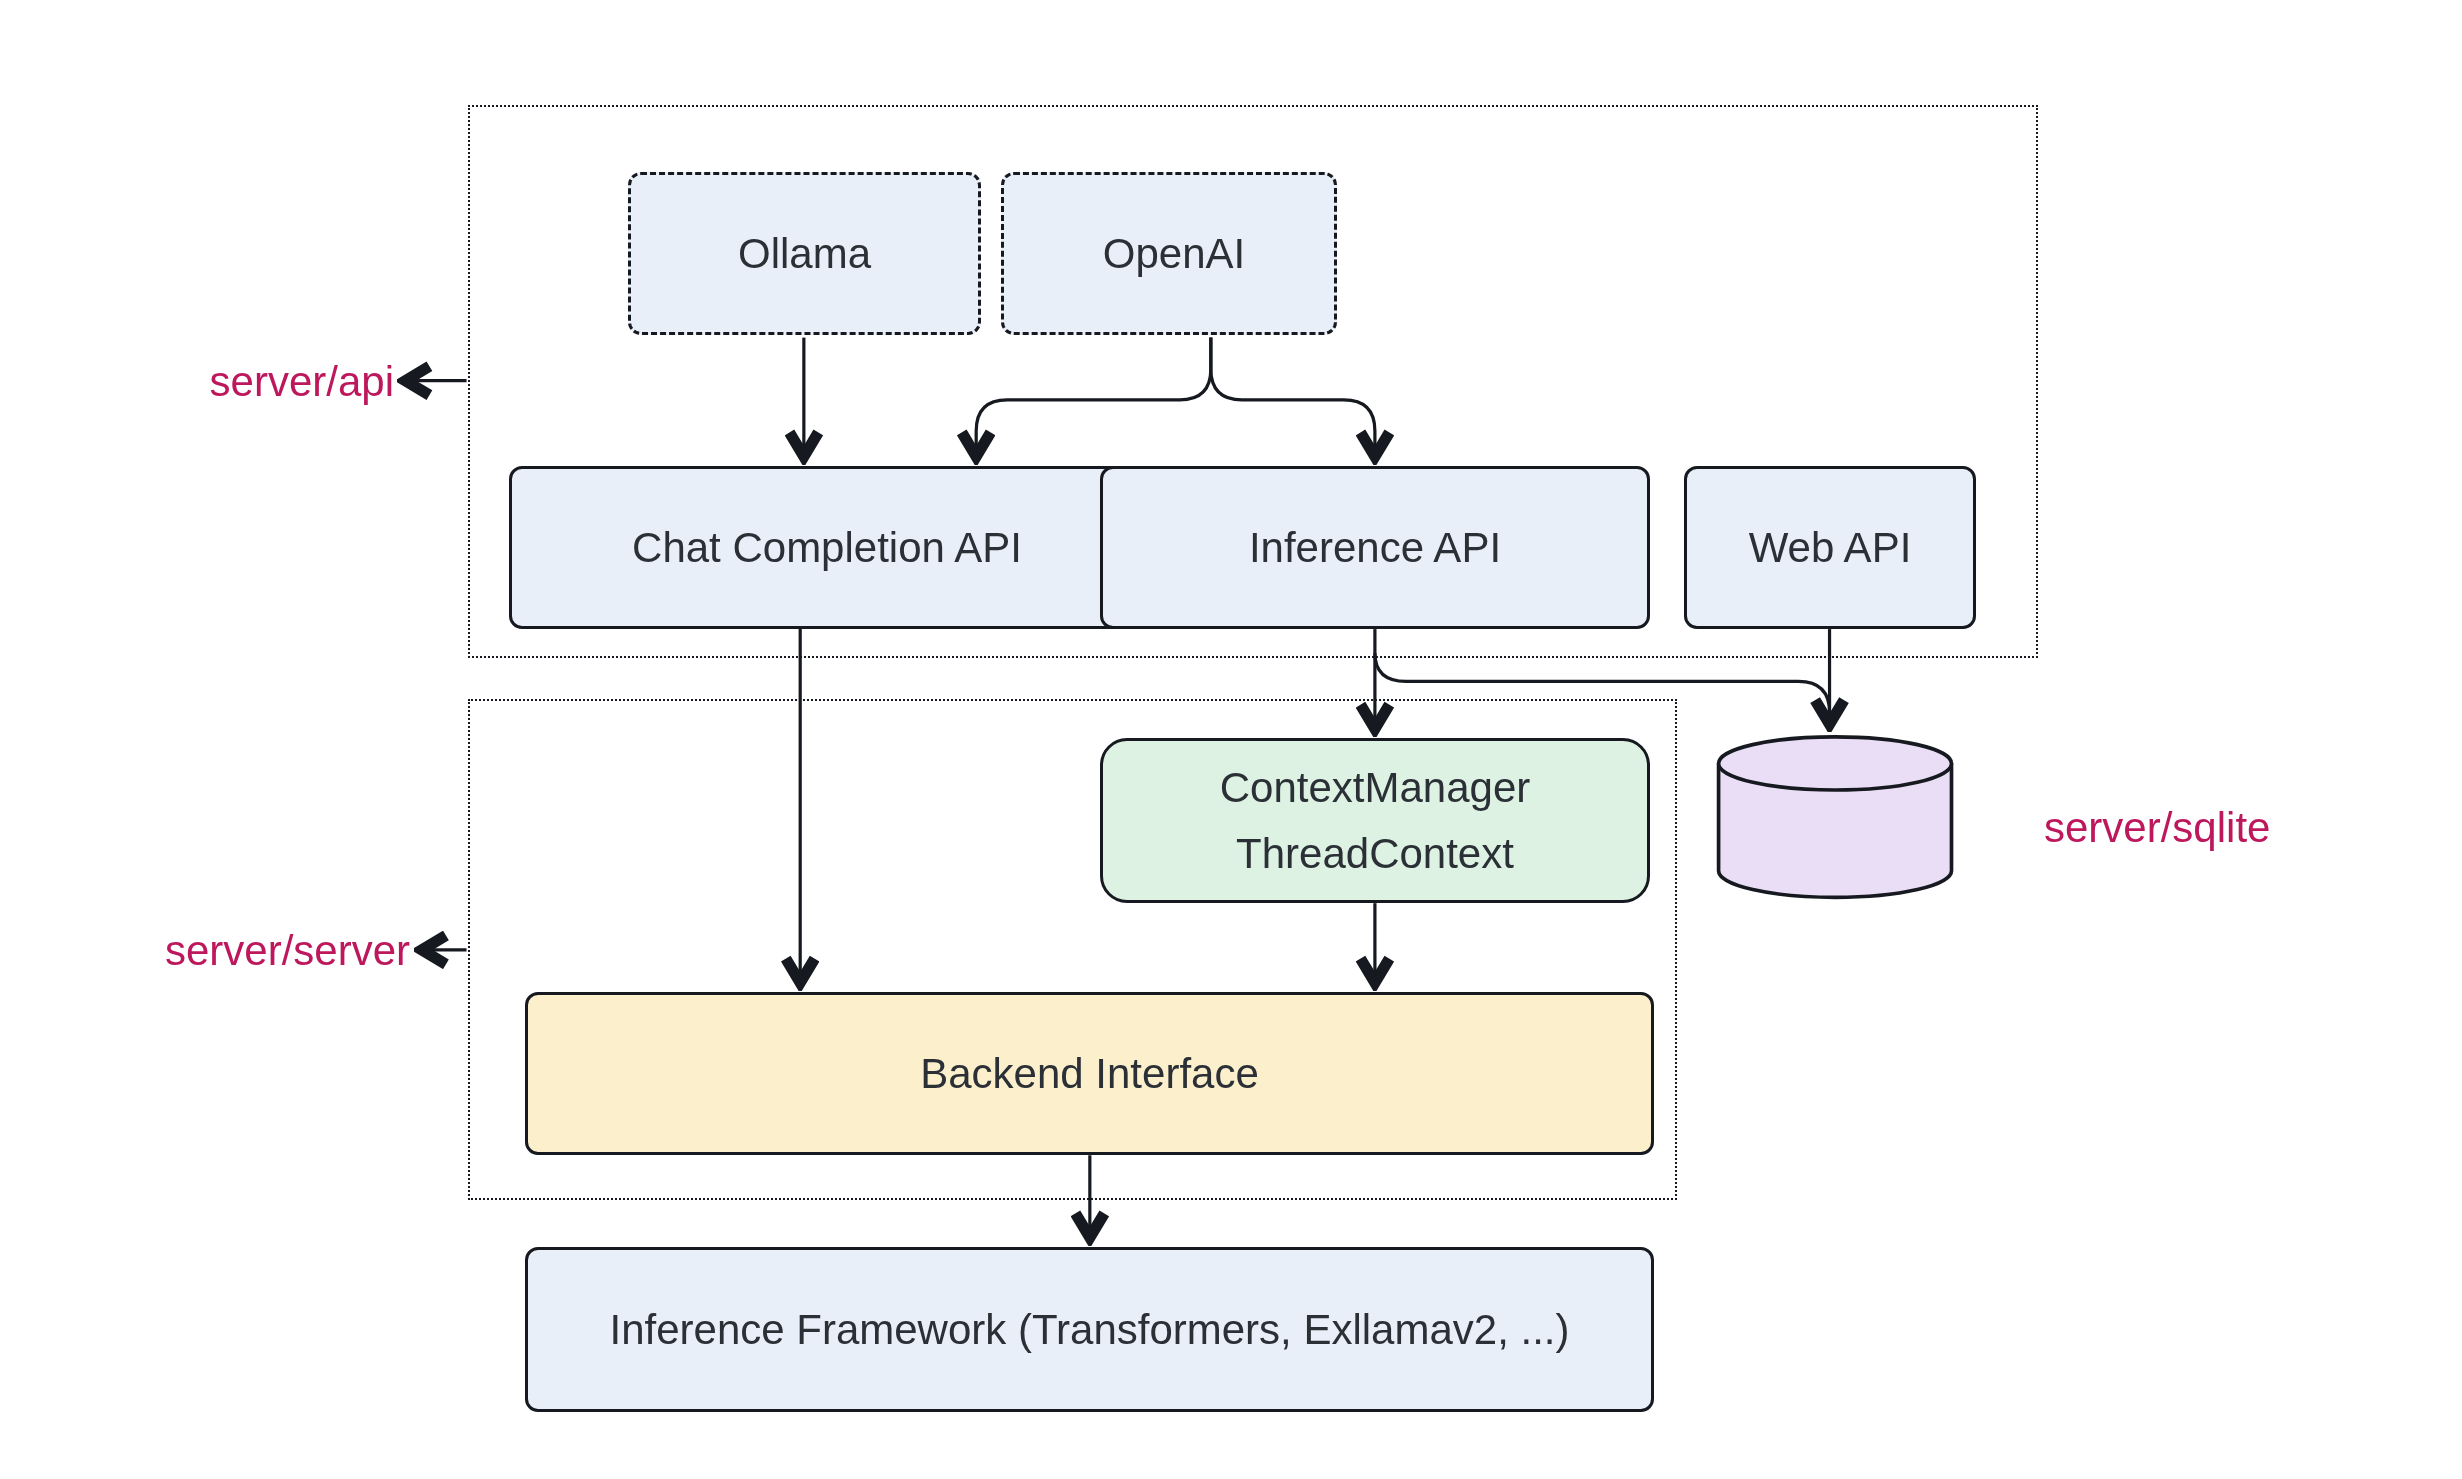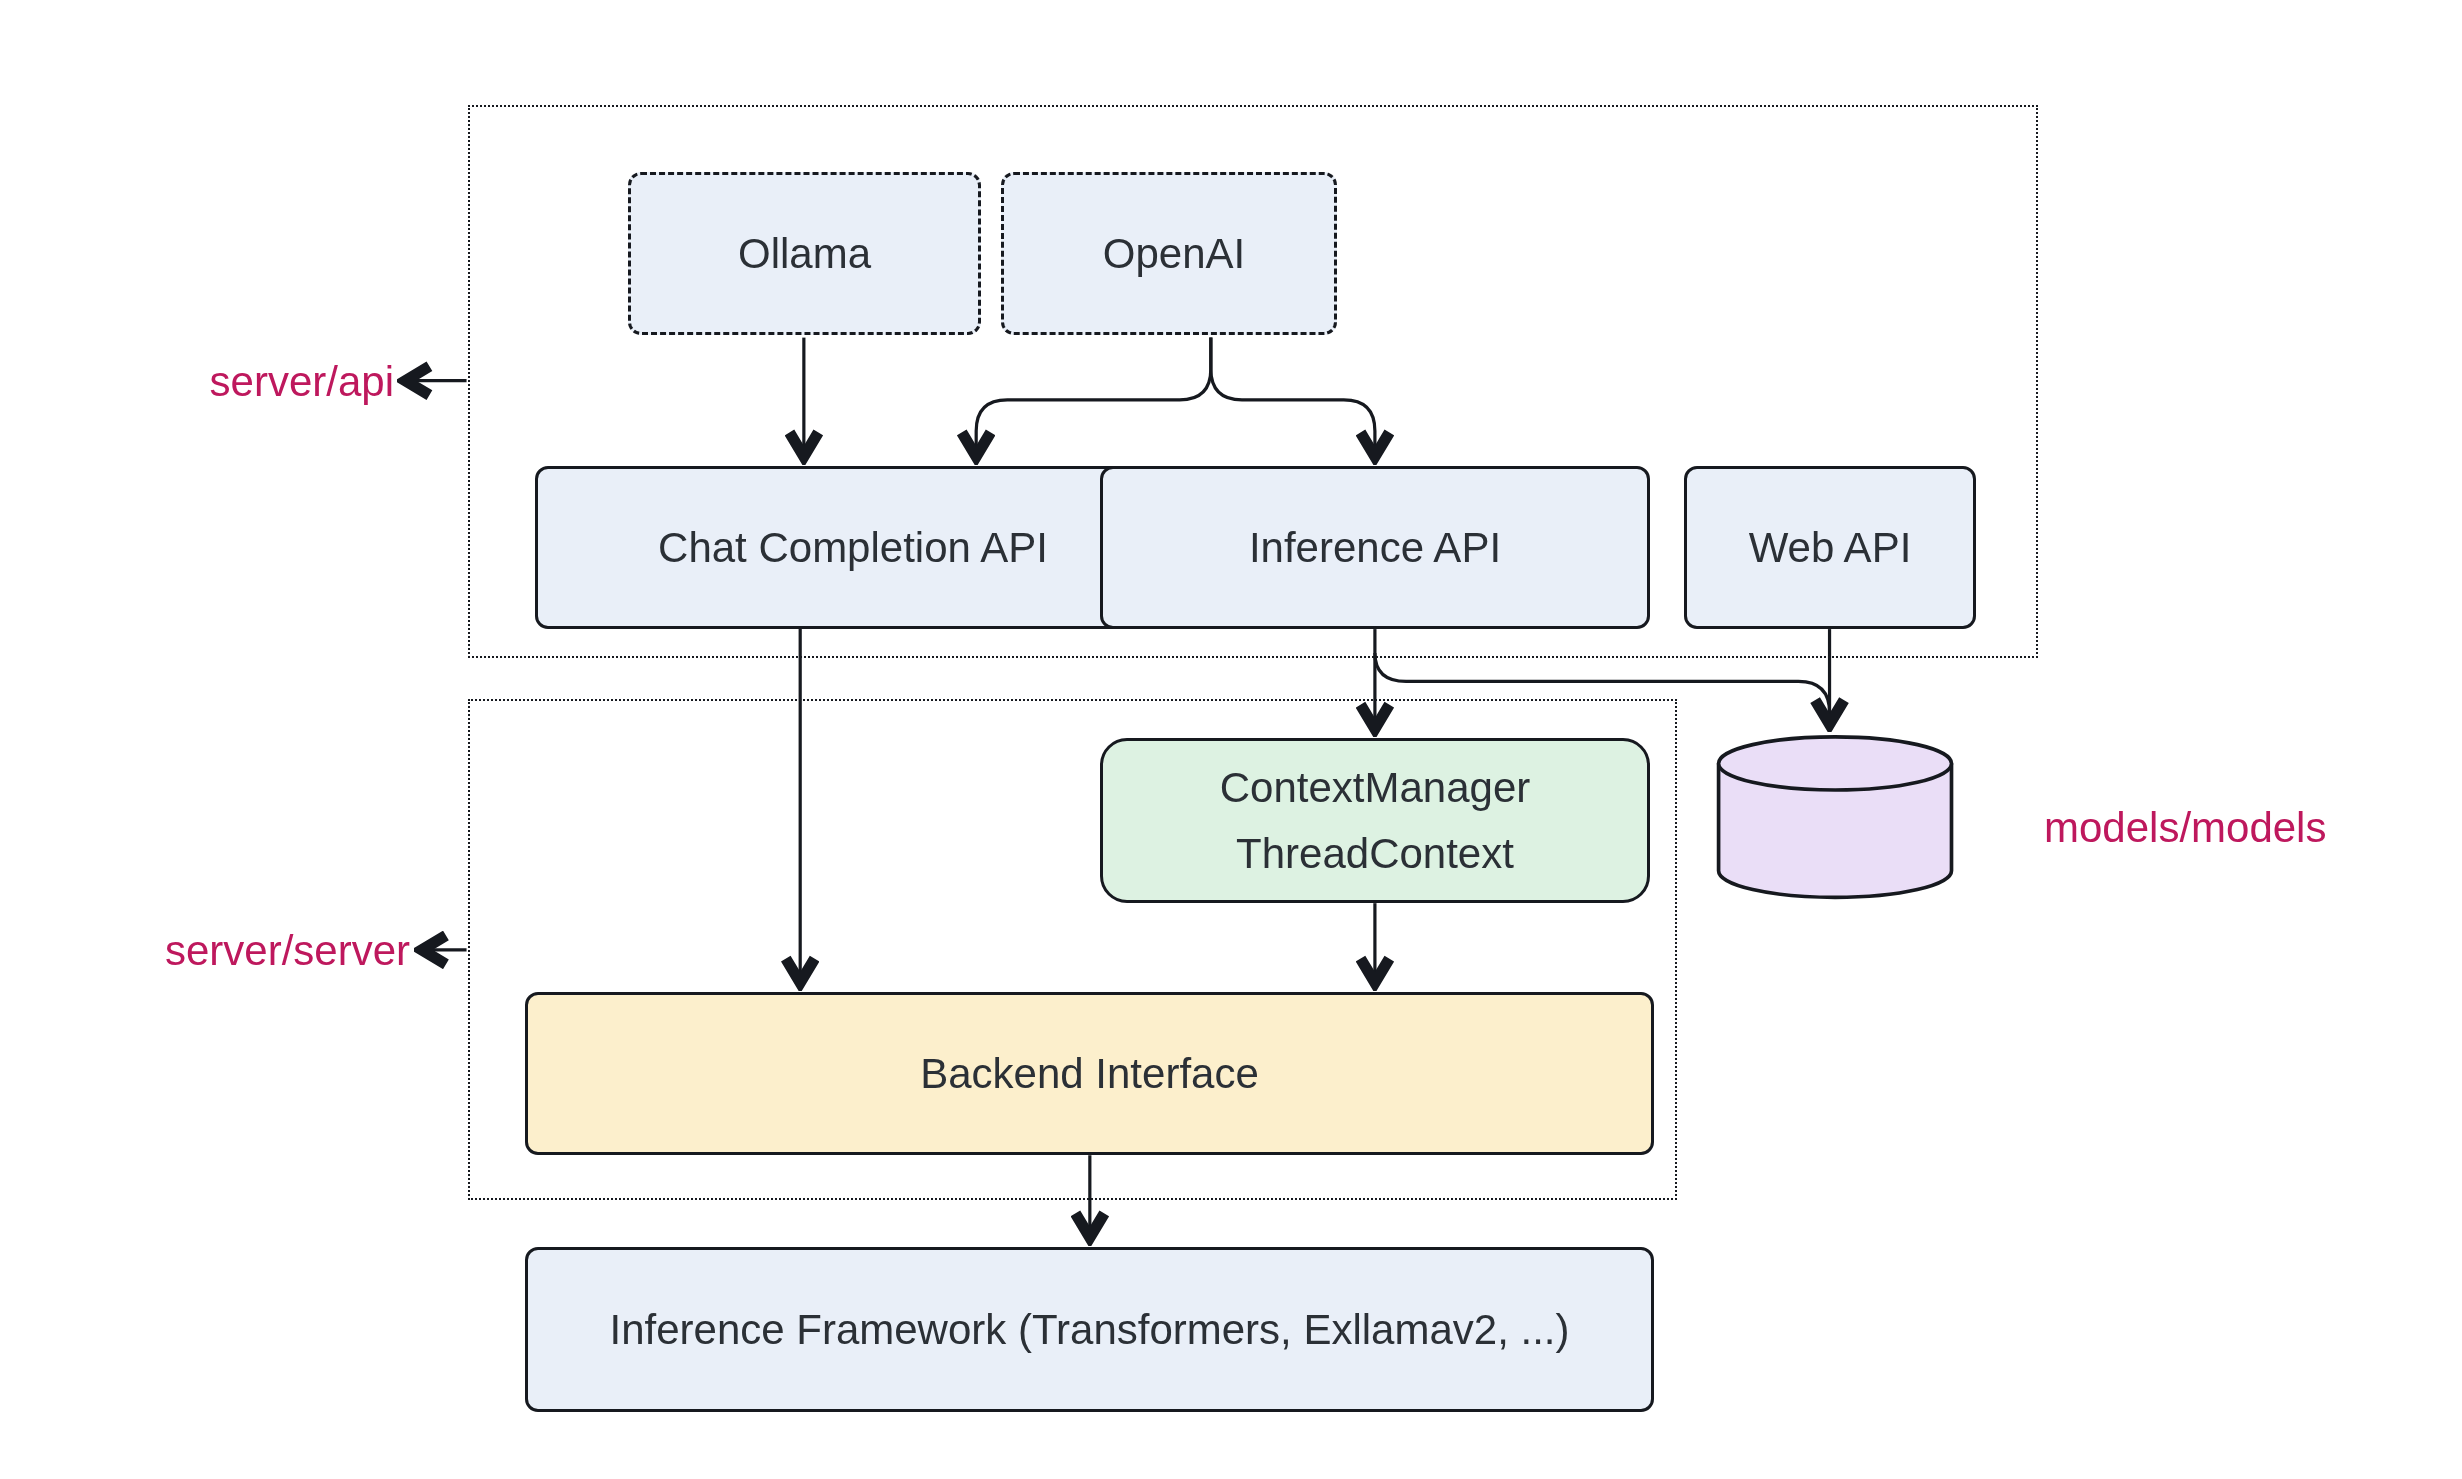--- a/index.html
+++ b/index.html
@@ -13,21 +13,21 @@
 
   .node{
     position:absolute;display:flex;align-items:center;justify-content:center;
     text-align:center;font-size:42px;line-height:1.55;
     border:3.7px solid #16191f;border-radius:13px;background:var(--blue);
     box-sizing:border-box;color:#2b3036;
   }
   .dashed{border-style:dashed;}
   #n-ollama{left:628px;top:172px;width:353px;height:163px;}
   #n-openai{left:1001px;top:172px;width:336px;height:163px;padding-left:10px;}
-  #n-chat{left:535px;top:466px;width:636px;height:163px;}
+  #n-chat{left:509px;top:466px;width:636px;height:163px;}
   #n-assistant{left:1100px;top:466px;width:550px;height:163px;}
   #n-web{left:1684px;top:466px;width:292px;height:163px;}
   #n-context{left:1100px;top:738px;width:550px;height:165px;background:var(--green);white-space:pre-line;border-radius:27px;}
   #n-backendif{left:525px;top:992px;width:1129px;height:163px;background:var(--yellow);}
   #n-inference{left:525px;top:1247px;width:1129px;height:165px;}
 
   .side-label{position:absolute;font-size:42px;color:#be185d;white-space:nowrap;}
   #lbl-api{right:2068px;top:358px;}
   #lbl-backend{right:2052px;top:927px;}
   #lbl-models{left:2044px;top:804px;}
@@ -44,21 +44,21 @@
 </head>
 <body>
 
 <div id="canvas">
 
   <div class="container" id="c-api"></div>
   <div class="container" id="c-backend"></div>
 
   <div class="side-label" id="lbl-api">server/api</div>
   <div class="side-label" id="lbl-backend">server/server</div>
-  <div class="side-label" id="lbl-models">models/models</div>
+  <div class="side-label" id="lbl-models">server/sqlite</div>
 
   <svg id="edges" viewBox="0 0 2686 1614">
     <defs>
       <marker id="arrow" viewBox="0 0 12 12" refX="9" refY="6" markerWidth="12" markerHeight="12" orient="auto">
         <path d="M2,1.5 L9.5,6 L2,10.5" fill="none" stroke="#16191f" stroke-width="1.6"></path>
       </marker>
     </defs>
 
     <path d="M877,368 V496" marker-end="url(#arrow)"></path>
     <path d="M1321,368 V402 Q1321,436 1287,436 H1099 Q1065,436 1065,470 V496" marker-end="url(#arrow)"></path>

